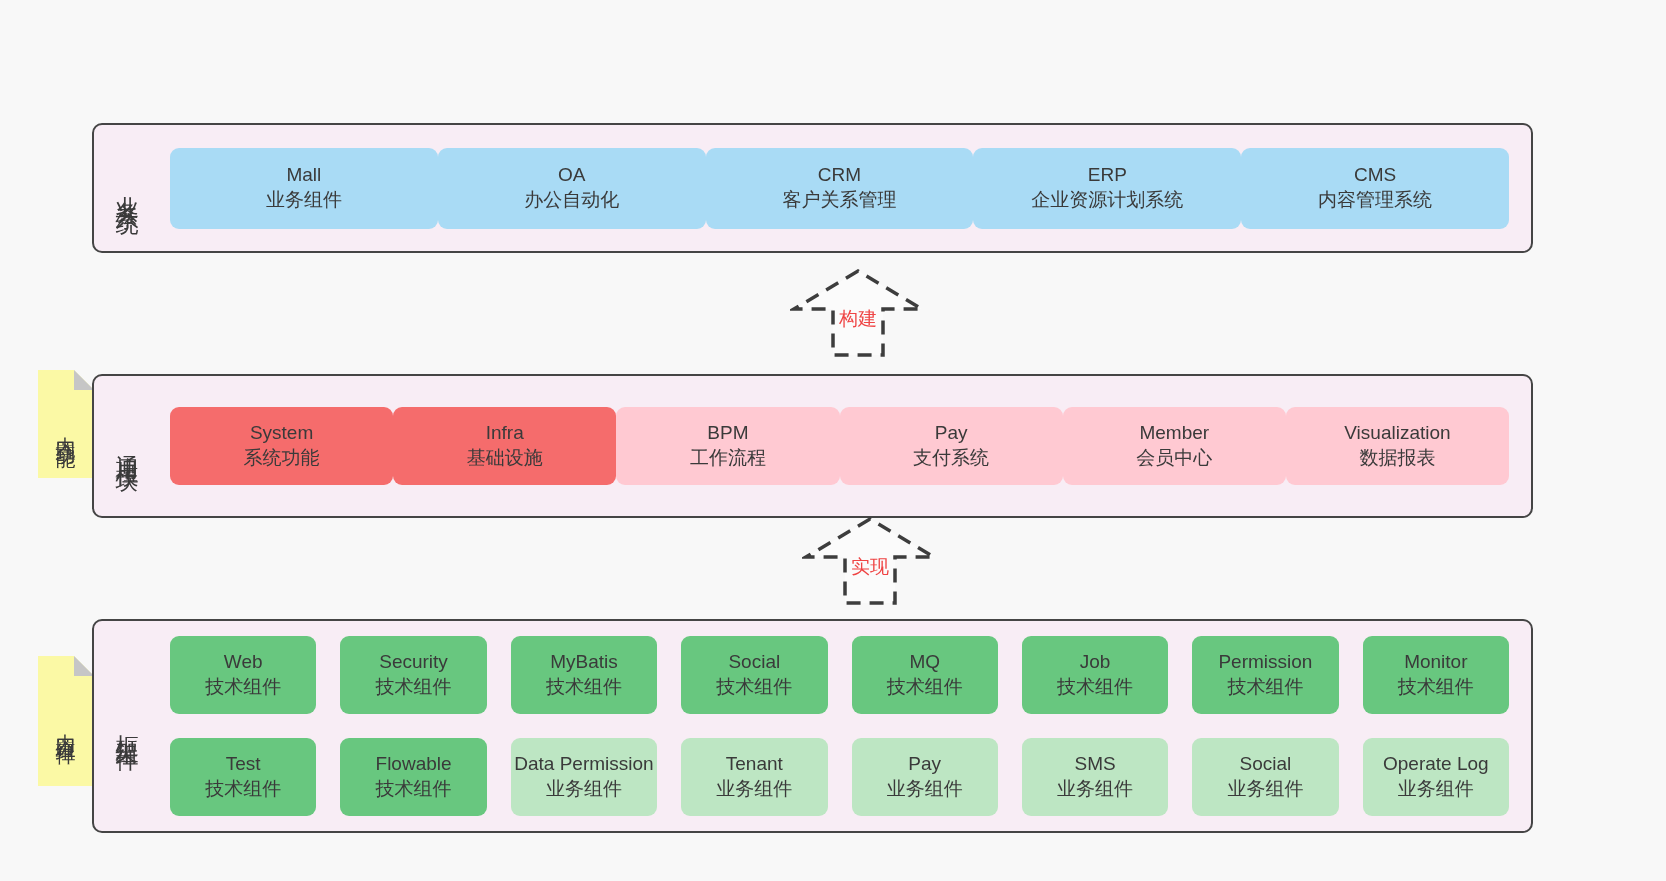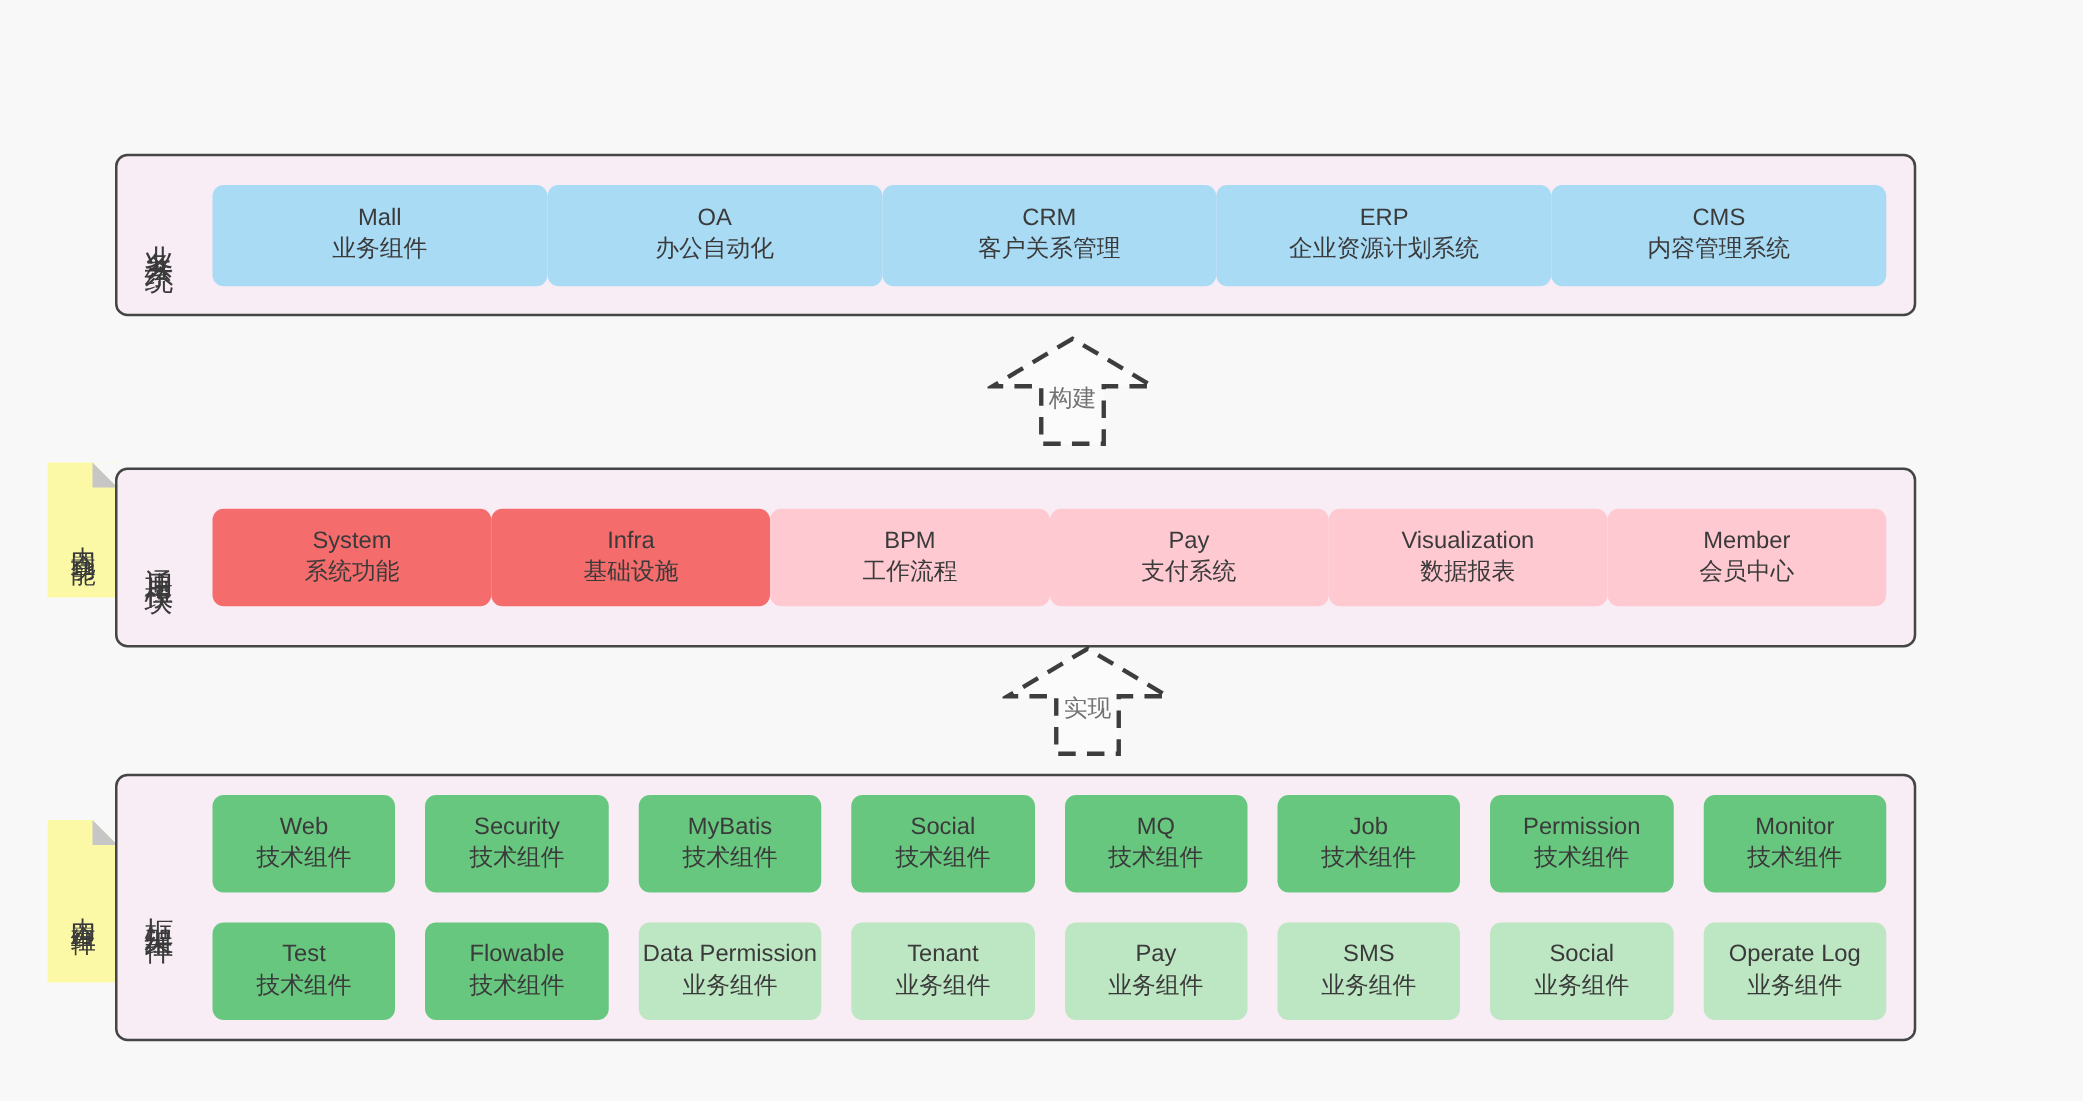--- a/index.html
+++ b/index.html
@@ -55,21 +55,21 @@
   .sticky-text{
     writing-mode:vertical-rl;text-orientation:upright;
     font-size:20px;letter-spacing:4px;color:#3a3a3a;line-height:1;
     padding-top:10px;
   }
   
   .arrow{position:absolute;width:136px;height:92px;z-index:3;}
   .arrow svg{display:block;width:136px;height:92px;}
   .arrow-label{
     position:absolute;left:50%;top:38px;transform:translateX(-50%);
-    background:#fbfbfb;padding:1px 2px;font-size:19px;color:#737373;white-space:nowrap;
+    background:#fbfbfb;padding:1px 2px;font-size:19px;color:#ef4444;white-space:nowrap;
   }
 </style>
 </head>
 <body>
 
 <div class="sticky" style="top:370px;height:108px;">
   <span class="sticky-text">内置功能</span>
 </div>
 
 <div class="sticky" style="top:656px;height:130px;">
@@ -122,26 +122,26 @@
     </div>
     <div class="box pink">
       <span class="en">BPM</span>
       <span class="zh">工作流程</span>
     </div>
     <div class="box pink">
       <span class="en">Pay</span>
       <span class="zh">支付系统</span>
     </div>
     <div class="box pink">
+      <span class="en">Member</span>
+      <span class="zh">会员中心</span>
+    </div>
+    <div class="box pink">
       <span class="en">Visualization</span>
       <span class="zh">数据报表</span>
-    </div>
-    <div class="box pink">
-      <span class="en">Member</span>
-      <span class="zh">会员中心</span>
     </div>
   </div>
 </div>
 
 <div class="arrow" style="left:802px;top:515px;">
   <svg viewBox="0 0 136 92">
     <path d="M68 4 L4 42 L43 42 L43 88 L93 88 L93 42 L132 42 Z" fill="#fbfbfb" stroke="#3d3d3d" stroke-width="3.5" stroke-dasharray="14 9"></path>
   </svg>
   <span class="arrow-label">实现</span>
 </div>

